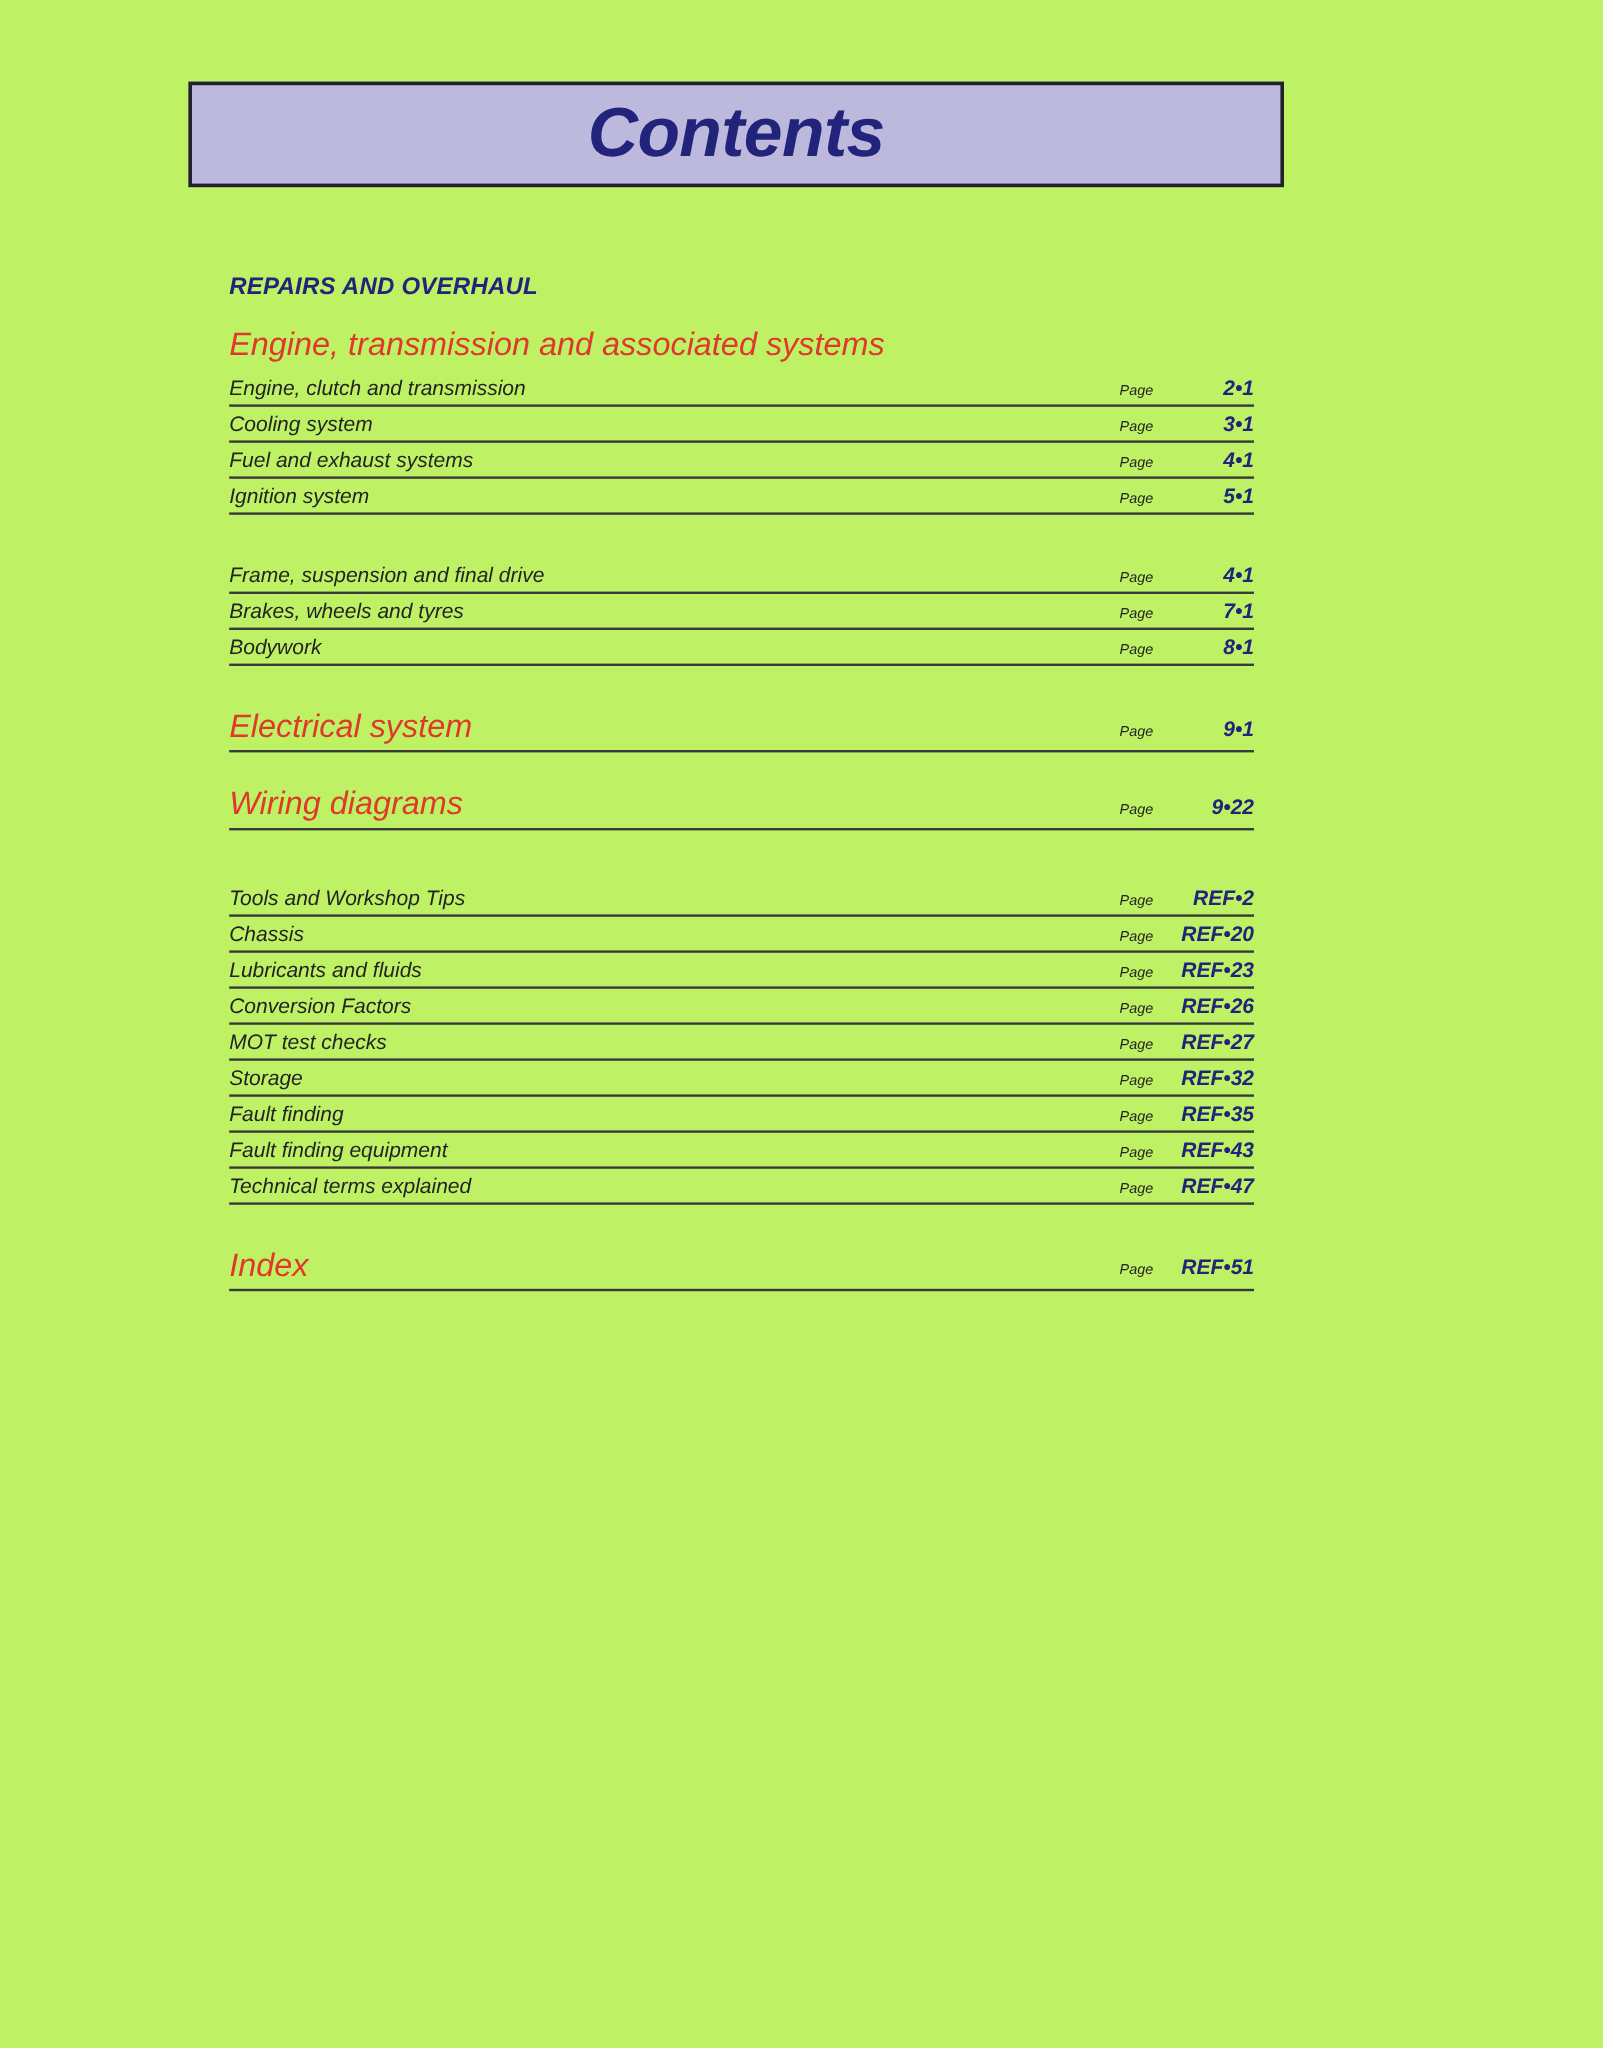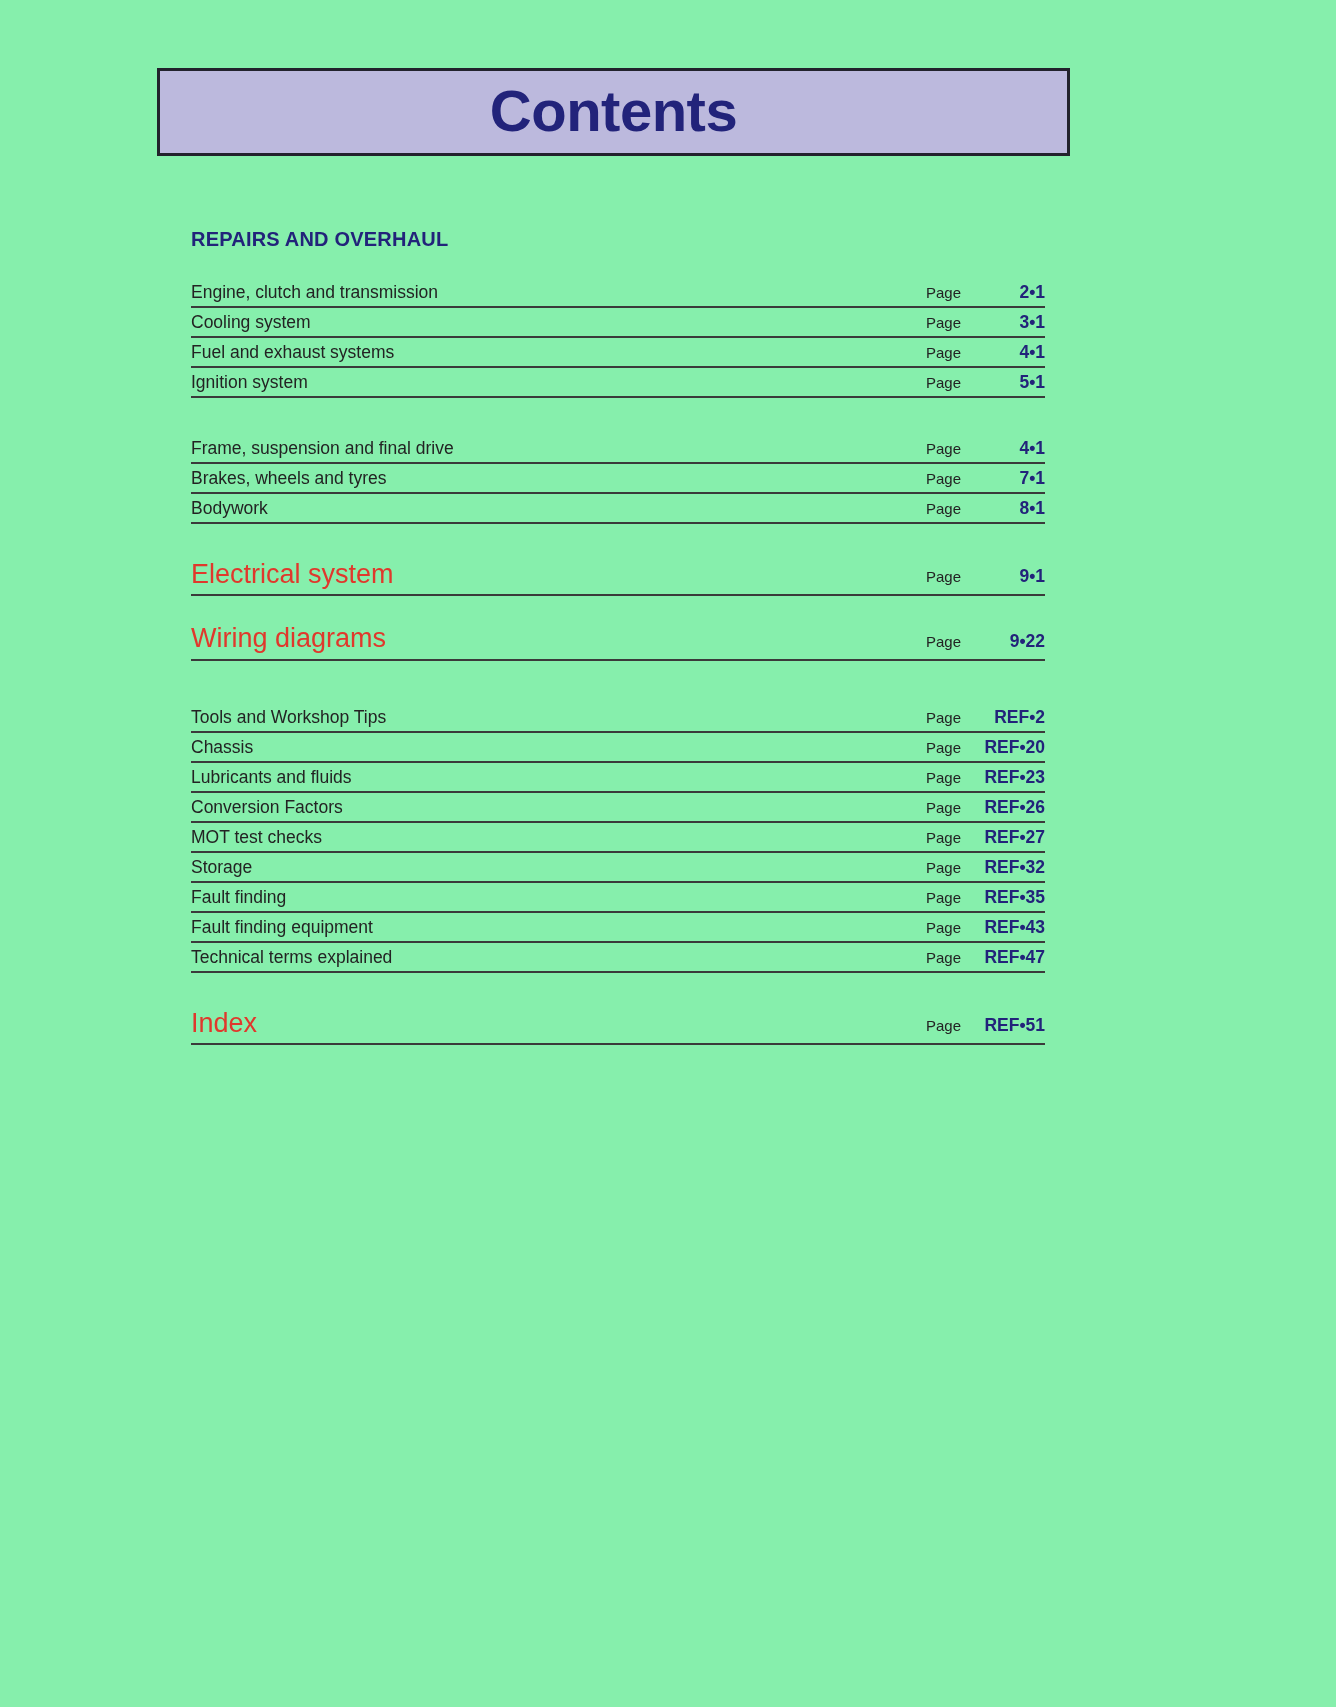--- a/index.html
+++ b/index.html
@@ -14,21 +14,22 @@
     color: #1a1a1a;
     position: relative;
     overflow: hidden;
   }
 
   .page {
     position: absolute;
     left: 0; top: 0;
     width: 1336px;
     height: 1707px;
-    background: #86efac;
+    background: #bef264;
+    font-style: italic;
   }
 
   
   .contents-banner {
     position: absolute;
     left: 157px;
     top: 68px;
     width: 913px;
     height: 88px;
     background: #bcb9dd;
@@ -87,21 +88,21 @@
     font-size: 17.5px;
     color: #232323;
     white-space: nowrap;
   }
   .row .pageref {
     display: flex;
     align-items: baseline;
     white-space: nowrap;
   }
   .row .pageref .pg-word {
-    font-size: 15px;
+    font-size: 12px;
     color: #232323;
     margin-right: 10px;
   }
   .row .pageref .pg-num {
     font-size: 17.5px;
     font-weight: bold;
     color: #22237a;
     min-width: 74px;
     text-align: right;
     display: inline-block;
@@ -138,20 +139,21 @@
   <div class="contents-banner">
     <div class="title">Contents</div>
   </div>
 
   <div class="content">
 
     <div class="major-heading">REPAIRS AND OVERHAUL</div>
 
     <div class="spacer-sm"></div>
 
+    <div class="section-head-red">Engine, transmission and associated systems</div>
     <div class="gap-after-head"></div>
 
     <div class="rows">
       <div class="row">
         <span class="label">Engine, clutch and transmission</span>
         <span class="pageref">
           <span class="pg-word">Page</span>
           <span class="pg-num">2•1</span>
         </span>
       </div>

